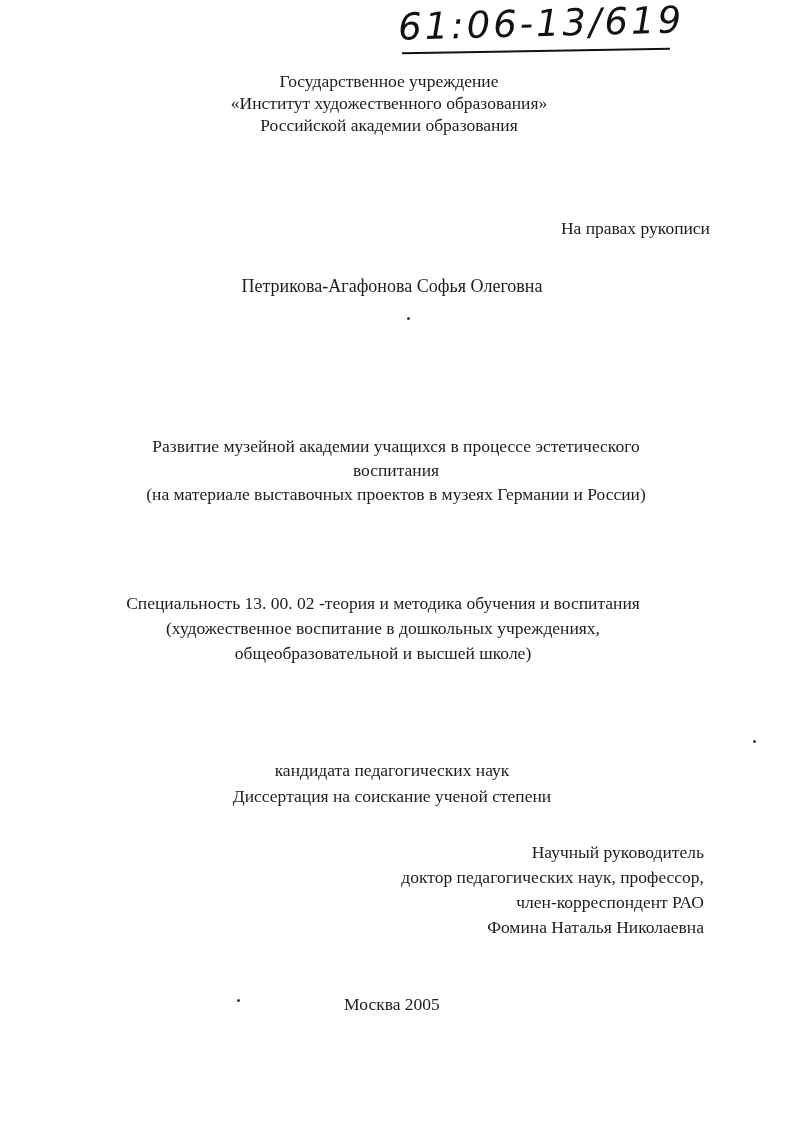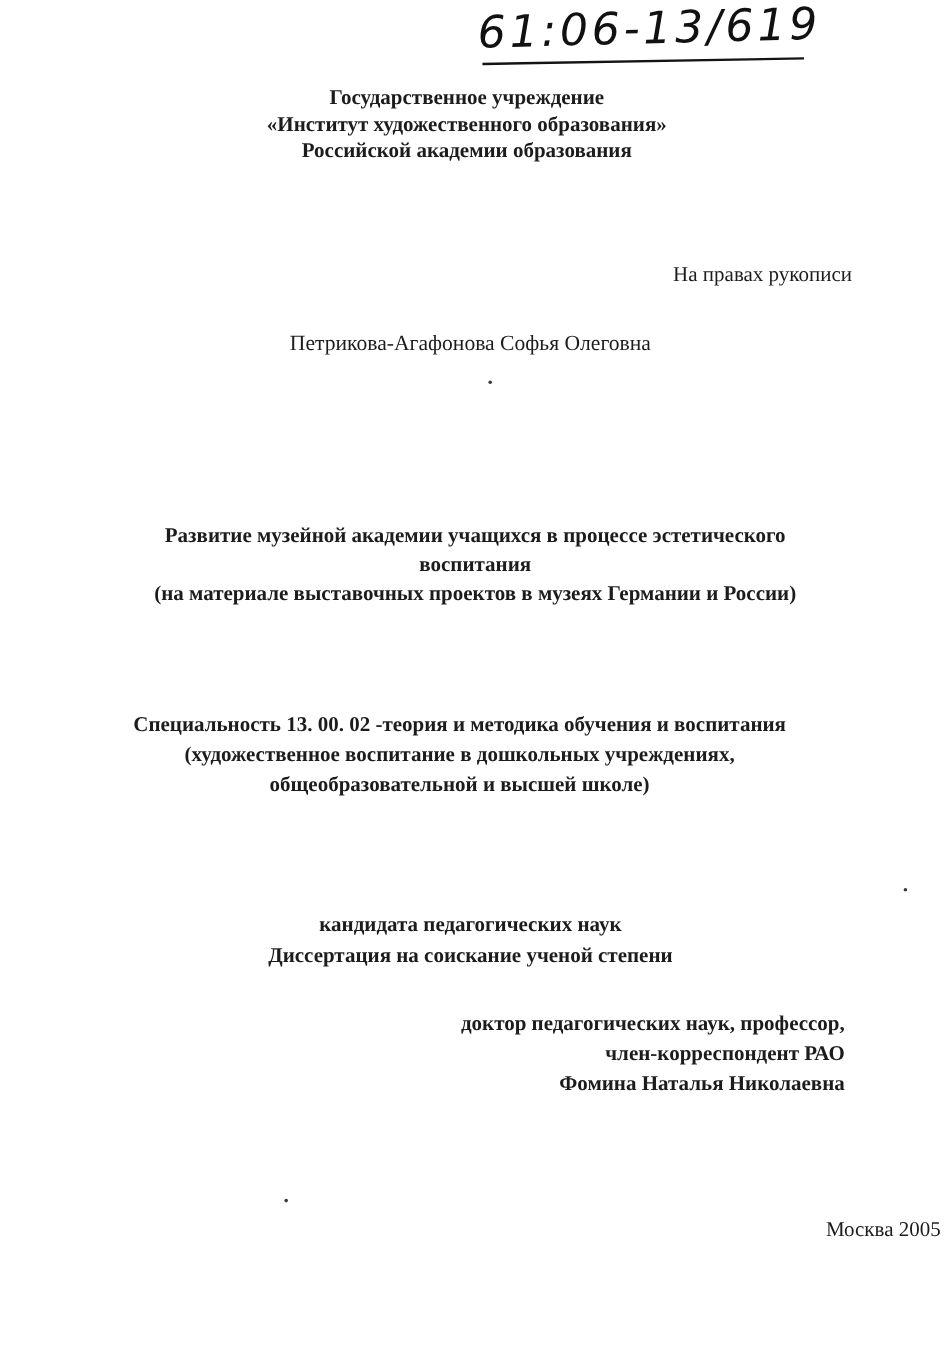--- a/index.html
+++ b/index.html
@@ -11,21 +11,20 @@
     position: relative;
     width: 792px;
     height: 1125px;
     background: #ffffff;
     overflow: hidden;
     font-family: "Liberation Serif", serif;
     color: #1c1c1c;
   }
   .line {
     display: block;
-    font-weight: bold;
   }
   
   .handwritten {
     position: absolute;
     top: 2px;
     left: 398px;
     width: 290px;
     font-family: "DejaVu Sans", sans-serif;
     font-style: italic;
     font-weight: 500;
@@ -111,23 +110,22 @@
     text-align: right;
     font-size: 17.5px;
     line-height: 25px;
   }
   
   .city-year {
     position: absolute;
     top: 994px;
     left: 0;
     width: 784px;
-    text-align: right;
+    text-align: center;
     font-size: 17.5px;
-    margin-top: 20px;
   }
   
   .speck {
     position: absolute;
     background: #3a3a3a;
     border-radius: 50%;
   }
   .speck-1 { top: 317px; left: 407px; width: 3px; height: 3px; }
   .speck-2 { top: 740px; left: 753px; width: 3px; height: 3px; }
   .speck-3 { top: 999px; left: 237px; width: 3px; height: 3px; }
@@ -161,20 +159,21 @@
     <span class="line">(художественное воспитание в дошкольных учреждениях,</span>
     <span class="line">общеобразовательной и высшей школе)</span>
   </div>
 
   <div class="degree">
     <span class="line">кандидата педагогических наук</span>
     <span class="line">Диссертация на соискание ученой степени</span>
   </div>
 
   <div class="advisor">
+    <span class="line">Научный руководитель</span>
     <span class="line">доктор педагогических наук, профессор,</span>
     <span class="line">член-корреспондент РАО</span>
     <span class="line">Фомина Наталья Николаевна</span>
   </div>
 
   <div class="city-year">Москва 2005</div>
 
   <div class="speck speck-1"></div>
   <div class="speck speck-2"></div>
   <div class="speck speck-3"></div>

